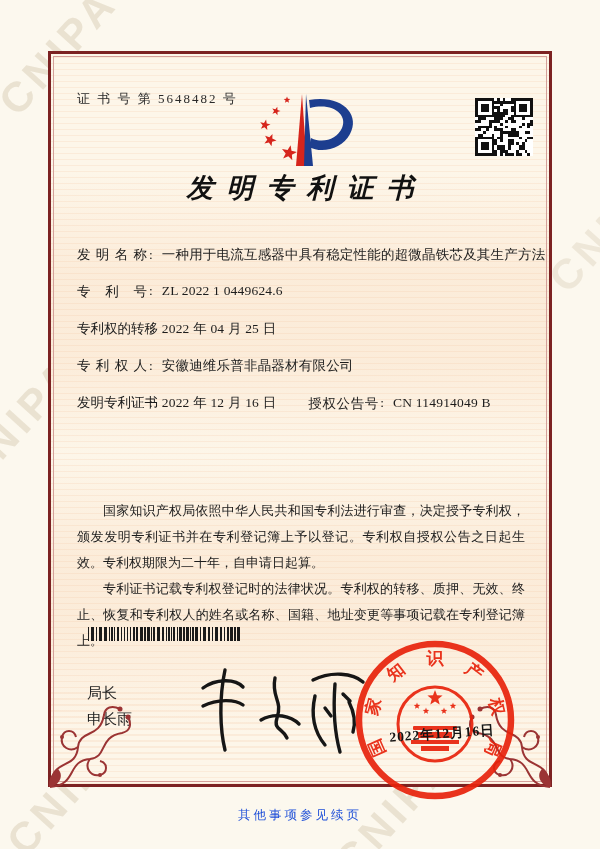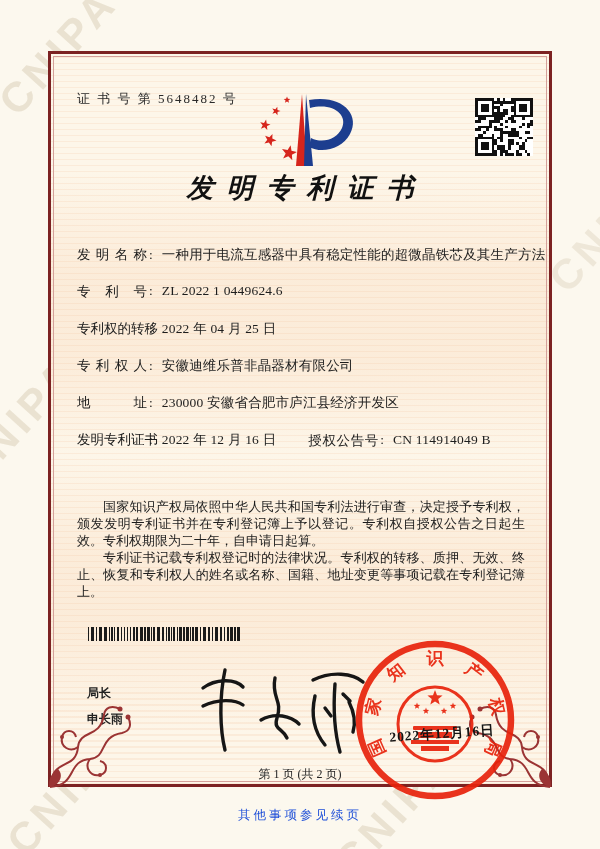--- a/index.html
+++ b/index.html
@@ -41,27 +41,27 @@
   .fields{position:absolute;left:26px;top:192px;right:16px;font-size:13.5px;}
   .frow{height:37px;white-space:nowrap;}
   .flabel{
     display:inline-block;width:70px;text-align:justify;text-align-last:justify;
     vertical-align:top;color:#1b1b1b;
   }
   .fcolon{display:inline-block;margin:0 9px 0 2px;}
   .fvalue{letter-spacing:0.2px;}
   .grant-group2{display:inline-block;margin-left:32px;}
   .paras{
-    position:absolute;left:26px;right:24px;top:444px;font-size:13px;line-height:17px;
+    position:absolute;left:26px;right:24px;top:444px;font-size:13px;line-height:26px;
     text-align:justify;color:#1c1c1c;
   }
   .paras p{margin:0;text-indent:2em;}
   .barcode{position:absolute;left:37px;top:573px;height:14px;display:flex;align-items:stretch;}
   .barcode span{background:#1a1a1a;display:block;}
-  .signatory{position:absolute;left:36px;top:626px;font-size:12px;line-height:26px;font-weight:700;color:#222;}
+  .signatory{position:absolute;left:36px;top:626px;font-size:15px;line-height:26px;font-weight:400;color:#222;}
   .signature{position:absolute;left:128px;top:604px;}
   .seal{position:absolute;left:300px;top:582px;width:168px;height:168px;opacity:0.92;z-index:5;}
   .seal-date{
     position:absolute;left:306px;top:671px;width:170px;text-align:center;z-index:6;
     font-size:13.5px;letter-spacing:1px;color:#141414;transform:rotate(-4deg);font-weight:600;
   }
   .page-info{position:absolute;left:0;right:0;top:712px;text-align:center;font-size:12px;color:#222;}
   .footer-note{
     position:absolute;left:0;right:0;top:807px;text-align:center;
     font-size:12.5px;letter-spacing:3px;color:#1d4ed8;
@@ -546,23 +546,20 @@
       <span class="flabel">发明名称</span><span class="fcolon">:</span><span class="fvalue">一种用于电流互感器中具有稳定性能的超微晶铁芯及其生产方法</span>
     </div>
     <div class="frow">
       <span class="flabel">专利号</span><span class="fcolon">:</span><span class="fvalue">ZL 2022 1 0449624.6</span>
     </div>
     <div class="frow">
       <span class="flabel">专利权的转移</span><span class="fcolon">:</span><span class="fvalue">2022 年 04 月 25 日</span>
     </div>
     <div class="frow">
       <span class="flabel">专利权人</span><span class="fcolon">:</span><span class="fvalue">安徽迪维乐普非晶器材有限公司</span>
-    </div>
-    <div class="frow">
-      <span class="flabel">地址</span><span class="fcolon">:</span><span class="fvalue">230000  安徽省合肥市庐江县经济开发区</span>
     </div>
     <div class="frow">
       <span><span class="flabel">发明专利证书</span><span class="fcolon">:</span><span class="fvalue">2022 年 12 月 16 日</span></span><span class="grant-group2"><span class="flabel">授权公告号</span><span class="fcolon">:</span><span class="fvalue">CN 114914049 B</span></span>
     </div>
   </div>
 
   <div class="paras">
     <p>国家知识产权局依照中华人民共和国专利法进行审查，决定授予专利权，颁发发明专利证书并在专利登记簿上予以登记。专利权自授权公告之日起生效。专利权期限为二十年，自申请日起算。</p>
     <p>专利证书记载专利权登记时的法律状况。专利权的转移、质押、无效、终止、恢复和专利权人的姓名或名称、国籍、地址变更等事项记载在专利登记簿上。</p>
   </div>
@@ -652,21 +649,20 @@
   <text x="31.014363456729143" y="109.5907252983964" fill="#e8230c" font-size="17" font-weight="bold" text-anchor="middle" transform="rotate(-114 31.014363456729143 109.5907252983964)">国</text>
       <text x="27.7228478759922" y="71.96853005521926" fill="#e8230c" font-size="17" font-weight="bold" text-anchor="middle" transform="rotate(-76 27.7228478759922 71.96853005521926)">家</text>
       <text x="48.291634431111824" y="40.295376290810125" fill="#e8230c" font-size="17" font-weight="bold" text-anchor="middle" transform="rotate(-38 48.291634431111824 40.295376290810125)">知</text>
       <text x="84" y="28" fill="#e8230c" font-size="17" font-weight="bold" text-anchor="middle" transform="rotate(0 84 28)">识</text>
       <text x="119.70836556888818" y="40.295376290810125" fill="#e8230c" font-size="17" font-weight="bold" text-anchor="middle" transform="rotate(38 119.70836556888818 40.295376290810125)">产</text>
       <text x="140.27715212400778" y="71.96853005521926" fill="#e8230c" font-size="17" font-weight="bold" text-anchor="middle" transform="rotate(76 140.27715212400778 71.96853005521926)">权</text>
       <text x="136.98563654327086" y="109.5907252983964" fill="#e8230c" font-size="17" font-weight="bold" text-anchor="middle" transform="rotate(114 136.98563654327086 109.5907252983964)">局</text>
     </svg>
   <div class="seal-date">2022年12月16日</div>
 
-  <div class="page-info">第 1 页 (共 2 页)</div>
 
   <svg class="corner br" width="92" height="92" viewBox="0 0 92 92">
     <g stroke="#9b3434" fill="none" stroke-width="2">
       <path d="M88,88 C60,86 72,62 48,60 C30,58 40,38 16,34 C8,32 6,26 10,18"></path>
       <path d="M88,88 C86,58 62,72 60,48 C58,30 38,40 34,16 C33,8 26,6 18,10"></path>
       <path d="M48,60 C54,68 48,78 38,76 C30,74 30,64 38,62"></path>
       <path d="M60,48 C68,54 78,48 76,38 C74,30 64,30 62,38"></path>
     </g>
     <g fill="#9b3434">
       <circle cx="10" cy="18" r="2.5"></circle>

